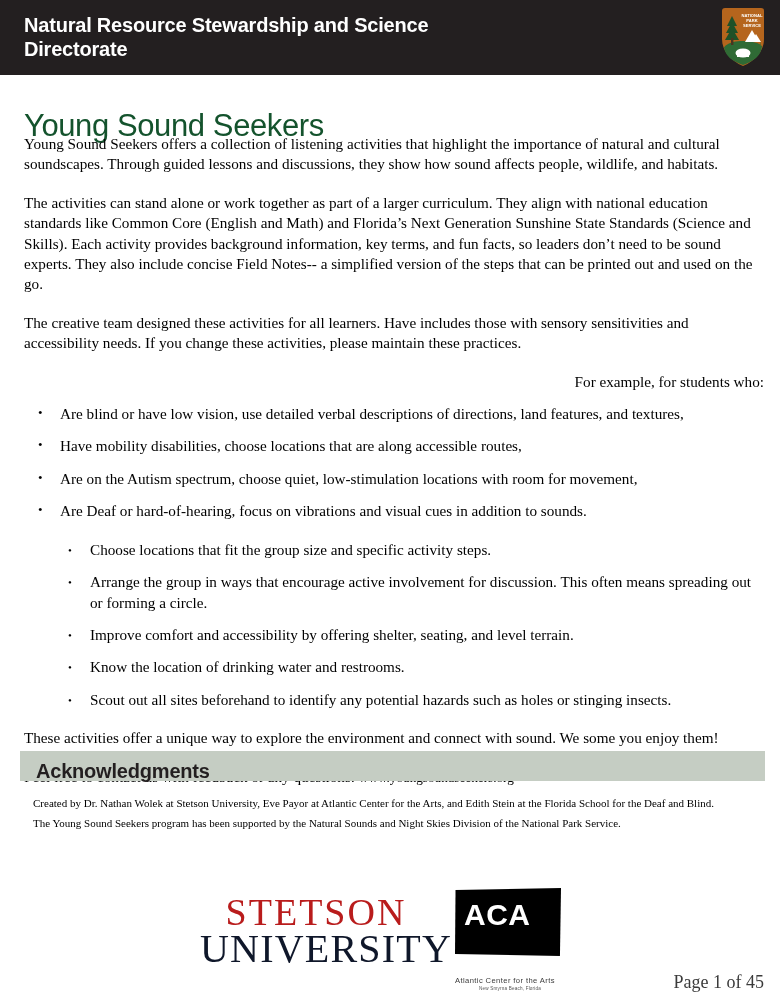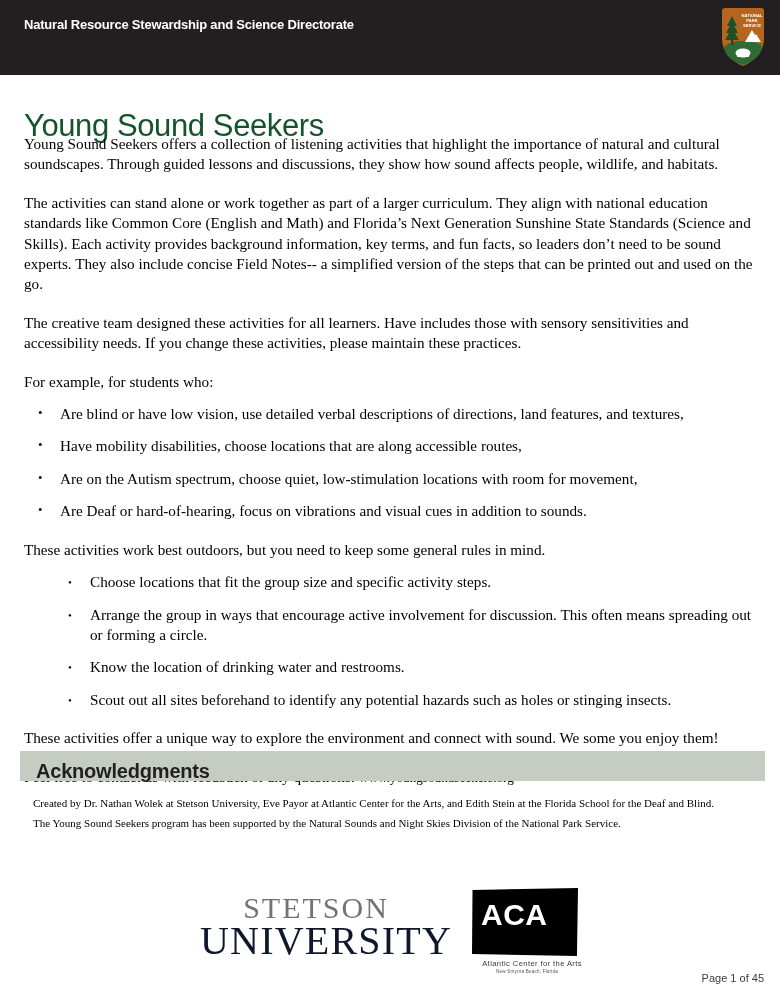--- a/index.html
+++ b/index.html
@@ -25,21 +25,21 @@
     background: #231f20;
     box-sizing: border-box;
   }
   .nps-title {
     position: absolute;
     left: 24px;
     top: 13px;
     width: 420px;
     font-family: "Liberation Sans", sans-serif;
     font-weight: bold;
-    font-size: 13px;
+    font-size: 20px;
     line-height: 24px;
     color: #ffffff;
     letter-spacing: -0.2px;
   }
   .nps-agency {
     position: absolute;
     left: 527px;
     top: 17px;
     font-family: "Liberation Sans", sans-serif;
     font-weight: bold;
@@ -76,20 +76,21 @@
     width: 740px;
     font-size: 15.2px;
     line-height: 20.4px;
   }
   .para {
     margin: 0 0 18px 0;
     text-align: left;
   }
   .para.tight {
     margin-bottom: 6px;
+    text-align: right;
   }
 
   ul.bullets {
     list-style: none;
     margin: 0 0 18px 0;
     padding: 0;
   }
   ul.bullets li {
     position: relative;
     padding-left: 24px;
@@ -148,36 +149,36 @@
   .stetson-logo {
     position: absolute;
     left: 200px;
     top: 893px;
     width: 232px;
     text-align: center;
     font-family: "Liberation Serif", serif;
     line-height: 1;
   }
   .stetson-top {
-    font-size: 30px;
-    color: #737373;
+    font-size: 38px;
+    color: #b91c1c;
     letter-spacing: 2px;
     display: block;
   }
   .stetson-bottom {
     font-size: 40px;
     color: #0f172a;
     letter-spacing: 1.2px;
     display: block;
     margin-top: -2px;
   }
 
   .aca-logo {
     position: absolute;
-    left: 472px;
+    left: 455px;
     top: 888px;
     width: 110px;
   }
   .aca-block {
     width: 106px;
     height: 68px;
     background: #000000;
     position: relative;
     clip-path: polygon(0.5% 3%, 100% 0%, 99% 100%, 0% 97%);
   }
@@ -188,39 +189,39 @@
     font-family: "Liberation Sans", sans-serif;
     font-weight: bold;
     font-size: 30px;
     color: #ffffff;
     letter-spacing: 0.5px;
   }
   .aca-caption1 {
     font-family: "Liberation Sans", sans-serif;
     font-size: 7.6px;
     color: #3a3a3a;
-    text-align: right;
+    text-align: left;
     letter-spacing: 0.4px;
-    margin-top: 3px;
+    margin-top: 20px;
   }
   .aca-caption2 {
     font-family: "Liberation Sans", sans-serif;
     font-size: 4.6px;
     color: #555555;
     text-align: center;
     letter-spacing: 0.2px;
     margin-top: 1px;
   }
 
   .page-number {
     position: absolute;
     right: 16px;
     top: 972px;
-    font-family: Liberation Sans, sans-serif;
-    font-size: 11px;
+    font-family: Liberation Serif, serif;
+    font-size: 18px;
     color: #3b3b3b;
     text-align: right;
   }
 </style>
 </head>
 <body>
 
 <div class="nps-header">
   <div class="nps-title">Natural Resource Stewardship and Science Directorate</div>
   <div class="nps-arrowhead">
@@ -255,25 +256,25 @@
 
   <p class="para tight">For example, for students who:</p>
 
   <ul class="bullets">
     <li>Are blind or have low vision, use detailed verbal descriptions of directions, land features, and textures,</li>
     <li>Have mobility disabilities, choose locations that are along accessible routes,</li>
     <li>Are on the Autism spectrum, choose quiet, low-stimulation locations with room for movement,</li>
     <li>Are Deaf or hard-of-hearing, focus on vibrations and visual cues in addition to sounds.</li>
   </ul>
 
-  <p class="para tight">These activities work best outdoors, but you need to keep some general rules in mind.</p>
 
   <ul class="bullets indented">
     <li>Choose locations that fit the group size and specific activity steps.</li>
     <li>Arrange the group in ways that encourage active involvement for discussion. This often means spreading out or forming a circle.</li>
+    <li>Improve comfort and accessibility by offering shelter, seating, and level terrain.</li>
     <li>Know the location of drinking water and restrooms.</li>
     <li>Scout out all sites beforehand to identify any potential hazards such as holes or stinging insects.</li>
   </ul>
 
   <p class="para">These activities offer a unique way to explore the environment and connect with sound. We some you enjoy them!</p>
 
   <p class="para"><span>Feel free to contact us with feedback or any questions: </span><span class="url-text">www.youngsoundseekers.org</span></p>
 
 </div>
 

